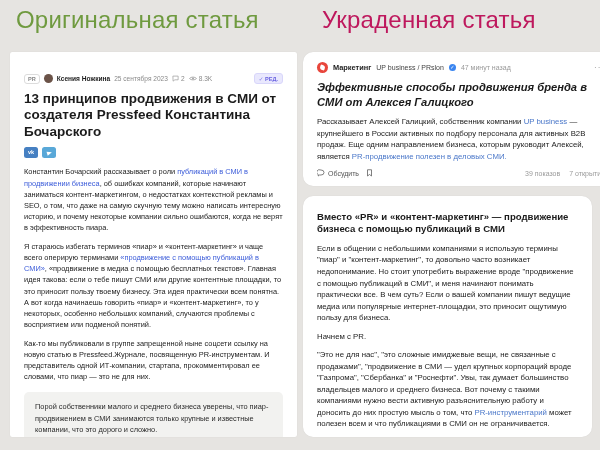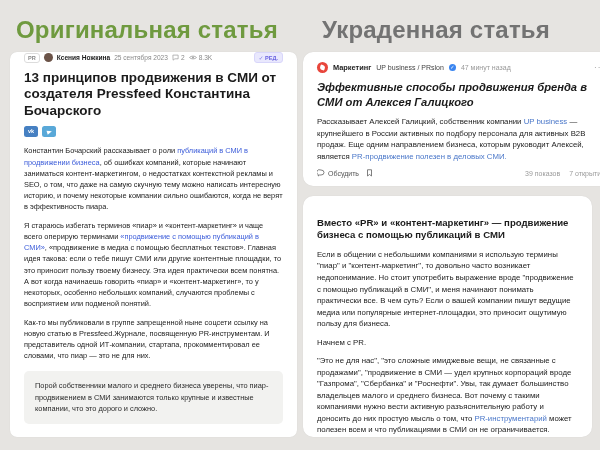--- a/index.html
+++ b/index.html
@@ -2,26 +2,26 @@
 <html><head>
 <meta charset="utf-8">
 <style>
   html,body{margin:0;padding:0;}
   body{
     width:600px;height:450px;overflow:hidden;position:relative;
     background:#e6e4e1;
     font-family:"Liberation Sans","DejaVu Sans",sans-serif;
     -webkit-font-smoothing:antialiased;
   }
-  .hdr-label{position:absolute;top:16px;font-size:24px;font-weight:700;letter-spacing:.2px;}
+  .hdr-label{position:absolute;top:6px;font-size:24px;font-weight:400;letter-spacing:.2px;}
   .hdr-left{left:16px;}
   .hdr-right{left:322px;}
 
   .card{position:absolute;background:#ffffff;overflow:hidden;box-shadow:0 0 1px rgba(0,0,0,.12);}
-  .left-card{left:10px;top:52px;width:287px;height:385px;border-radius:7px;padding:0 14px 0 14px;box-sizing:border-box;}
+  .left-card{left:10px;top:52px;width:287px;height:385px;border-radius:2px;padding:21px 14px 0 14px;box-sizing:border-box;}
   .right-card1{left:303px;top:52px;width:316px;height:134px;border-radius:10px;padding:10px 14px 0 14px;box-sizing:border-box;}
   .right-card2{left:303px;top:196px;width:289px;height:241px;border-radius:10px;padding:11px 14px 0 14px;box-sizing:border-box;}
 
   
   .meta-row{display:flex;align-items:center;gap:4px;font-size:6.6px;color:#8a8a8a;}
   .pr-chip{border:1px solid #dcdcdc;border-radius:3px;padding:1px 3px;font-size:5.6px;color:#888;font-weight:700;}
   .avatar{width:9px;height:9px;border-radius:50%;background:#6b5348;display:inline-block;flex:0 0 auto;}
   .author{font-weight:700;color:#1c1c1c;font-size:6.6px;}
   .mstat{display:inline-flex;align-items:center;gap:2px;color:#8a8a8a;}
   .mstat svg{display:block;}
@@ -46,27 +46,27 @@
   .chan-name{font-weight:700;color:#1c1c1c;font-size:7.4px;}
   .chan-sub{color:#444;font-size:7px;}
   .verified{width:7px;height:7px;border-radius:50%;background:#3a85f0;color:#fff;font-size:5px;display:inline-flex;align-items:center;justify-content:center;line-height:1;}
   .menu-dots{margin-left:auto;color:#9a9a9a;font-size:8px;letter-spacing:1px;cursor:pointer;}
   .r-title{font-size:11.2px;line-height:1.3;font-weight:700;color:#1b1b1b;margin:7px 0 0 0;font-style:italic;}
   .r-body{font-size:7.8px;line-height:1.48;color:#222;margin:7px 0 0 0;}
   a.rlnk{color:#4a77c9;text-decoration:none;cursor:pointer;}
   .action-row{display:flex;align-items:center;gap:7px;margin-top:7px;font-size:7px;color:#555;}
   .action{display:inline-flex;align-items:center;gap:3px;cursor:pointer;}
   .stats{margin-left:auto;display:inline-flex;gap:9px;color:#9a9a9a;}
-  .r-h2{font-size:9.6px;line-height:1.3;font-weight:700;color:#1b1b1b;margin:10px 0 0 0;}
+  .r-h2{font-size:9.6px;line-height:1.3;font-weight:700;color:#1b1b1b;margin:4px 0 0 0;}
 </style>
 </head>
 <body style="background: rgb(230, 228, 225);">
 
 <div class="hdr-label hdr-left" style="color: rgb(111, 154, 63);">Оригинальная статья</div>
-<div class="hdr-label hdr-right" style="color: #737373;">Украденная статья</div>
+<div class="hdr-label hdr-right" style="color: #be185d;">Украденная статья</div>
 
 <div class="card left-card">
   <div class="meta-row">
     <span class="pr-chip">PR</span>
     <span class="avatar"></span>
     <span class="author">Ксения Ножкина</span>
     <span>25 сентября 2023</span>
     <span class="mstat">
       <svg width="7" height="7" viewBox="0 0 16 16">
           <path d="M2 2.5h12v8.5H6.5L2.5 14z" fill="none" stroke="#9a9a9a" stroke-width="1.6"></path>

